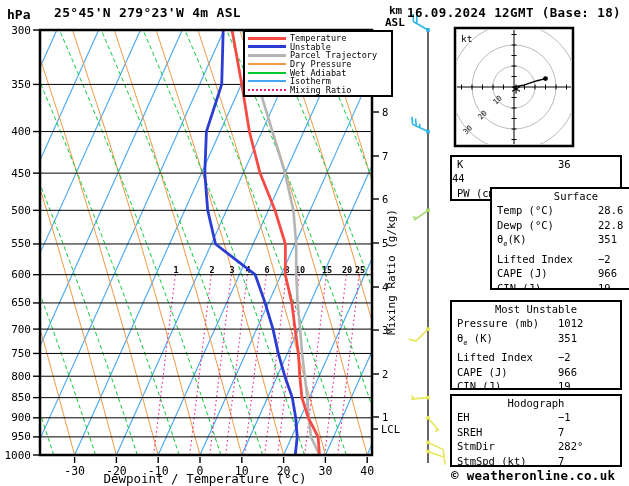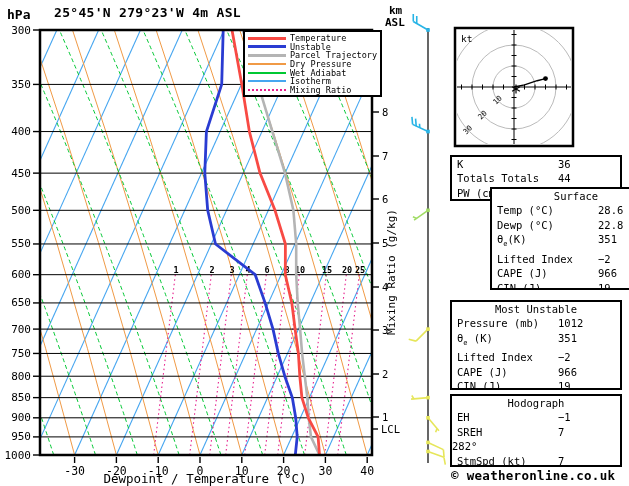--- a/index.html
+++ b/index.html
@@ -10,21 +10,21 @@
   .hdr{font-weight:bold;white-space:pre;}
   #station-title{left:54px;top:5px;font-size:13px;letter-spacing:.3px;}
   #datetime{left:407px;top:5px;font-size:12.5px;letter-spacing:.4px;}
   #hpa-unit{left:7px;top:7px;font-size:13px;}
   #km-unit{left:389px;top:4px;font-size:11px;}
   #asl-unit{left:385px;top:16px;font-size:11px;}
   #xaxis-label{left:60px;top:471px;width:290px;text-align:center;font-size:12.5px;}
   #mr-axis-label{left:322px;top:265px;width:140px;height:14px;text-align:center;font-size:11px;
                  transform:rotate(-90deg);}
   #legend{left:243px;top:30px;width:127px;background:#fff;border:2px solid #000;
-          padding:2px 5px 1px 3px;z-index:5;}
+          padding:2px 16px 1px 3px;z-index:5;}
   .lg-row{display:flex;align-items:center;height:8.6px;}
   .lg-swatch{width:38px;margin-right:4px;flex:none;}
   .lg-label{font-size:8.5px;line-height:8px;white-space:nowrap;}
   .statbox{position:absolute;left:450px;width:172px;background:#fff;border:2px solid #000;
            box-sizing:border-box;overflow:hidden;}
   .statbox .tbl-title{text-align:center;font-size:10.5px;line-height:14.4px;}
   .stat-row{display:flex;font-size:10.5px;line-height:14.4px;}
   .stat-label{flex:1;padding-left:5px;white-space:pre;}
   .stat-value{width:62px;white-space:pre;}
   sub{font-size:7px;}
@@ -283,20 +283,21 @@
         <polyline points="514.0,87.0 524.5,84.9 537.1,80.7 545.5,78.6" fill="none" stroke="#000" stroke-width="1.4"></polyline>
         <circle cx="545.5" cy="78.6" r="2.4" fill="#000"></circle>
         <line x1="516" y1="84.5" x2="516" y2="93.5" stroke="#000" stroke-width="1.2"></line>
         <line x1="512.10288568297" y1="86.75" x2="519.89711431703" y2="91.25" stroke="#000" stroke-width="1.2"></line>
         <line x1="512.10288568297" y1="91.25" x2="519.89711431703" y2="86.75" stroke="#000" stroke-width="1.2"></line>
       </g>
     </svg>
 
   <div class="abs hdr" id="hpa-unit">hPa</div>
   <div class="abs hdr" id="station-title">25°45'N 279°23'W 4m ASL</div>
+  <div class="abs hdr" id="datetime">16.09.2024 12GMT (Base: 18)</div>
   <div class="abs hdr" id="km-unit">km</div>
   <div class="abs hdr" id="asl-unit">ASL</div>
 
   <div class="abs" id="legend">
       <div class="lg-row">
         <div class="lg-swatch" style="border-top: 3px solid rgb(248, 74, 68);"></div>
         <span class="lg-label">Temperature</span>
       </div>
       <div class="lg-row">
         <div class="lg-swatch" style="border-top: 3px solid rgb(42, 60, 210);"></div>
@@ -327,21 +328,20 @@
   <div class="abs" id="xaxis-label">Dewpoint / Temperature (°C)</div>
   <div class="abs" id="mr-axis-label">Mixing Ratio (g/kg)</div>
 
   <div class="abs" id="tables">
       <div class="statbox" style="top: 155px; height: 46px;">
         <div class="stat-row">
           <span class="stat-label">K</span>
           <span class="stat-value">36</span>
         </div>
         <div class="stat-row">
-          <span class="stat-label">Totals Totals</span>
           <span class="stat-value">44</span>
         </div>
         <div class="stat-row">
           <span class="stat-label">PW (cm)</span>
           <span class="stat-value">5.07</span>
         </div>
       </div>
       <div class="statbox" style="top: 187px; height: 103px; margin-left: 40px;">
         <div class="tbl-title">Surface</div>
         <div class="stat-row">
@@ -396,20 +396,21 @@
         <div class="tbl-title">Hodograph</div>
         <div class="stat-row">
           <span class="stat-label">EH</span>
           <span class="stat-value">−1</span>
         </div>
         <div class="stat-row">
           <span class="stat-label">SREH</span>
           <span class="stat-value">7</span>
         </div>
         <div class="stat-row">
+          <span class="stat-label">StmDir</span>
           <span class="stat-value">282°</span>
         </div>
         <div class="stat-row">
           <span class="stat-label">StmSpd (kt)</span>
           <span class="stat-value">7</span>
         </div>
       </div>
     </div>
 
   <div class="abs" id="copyright">© weatheronline.co.uk</div>

